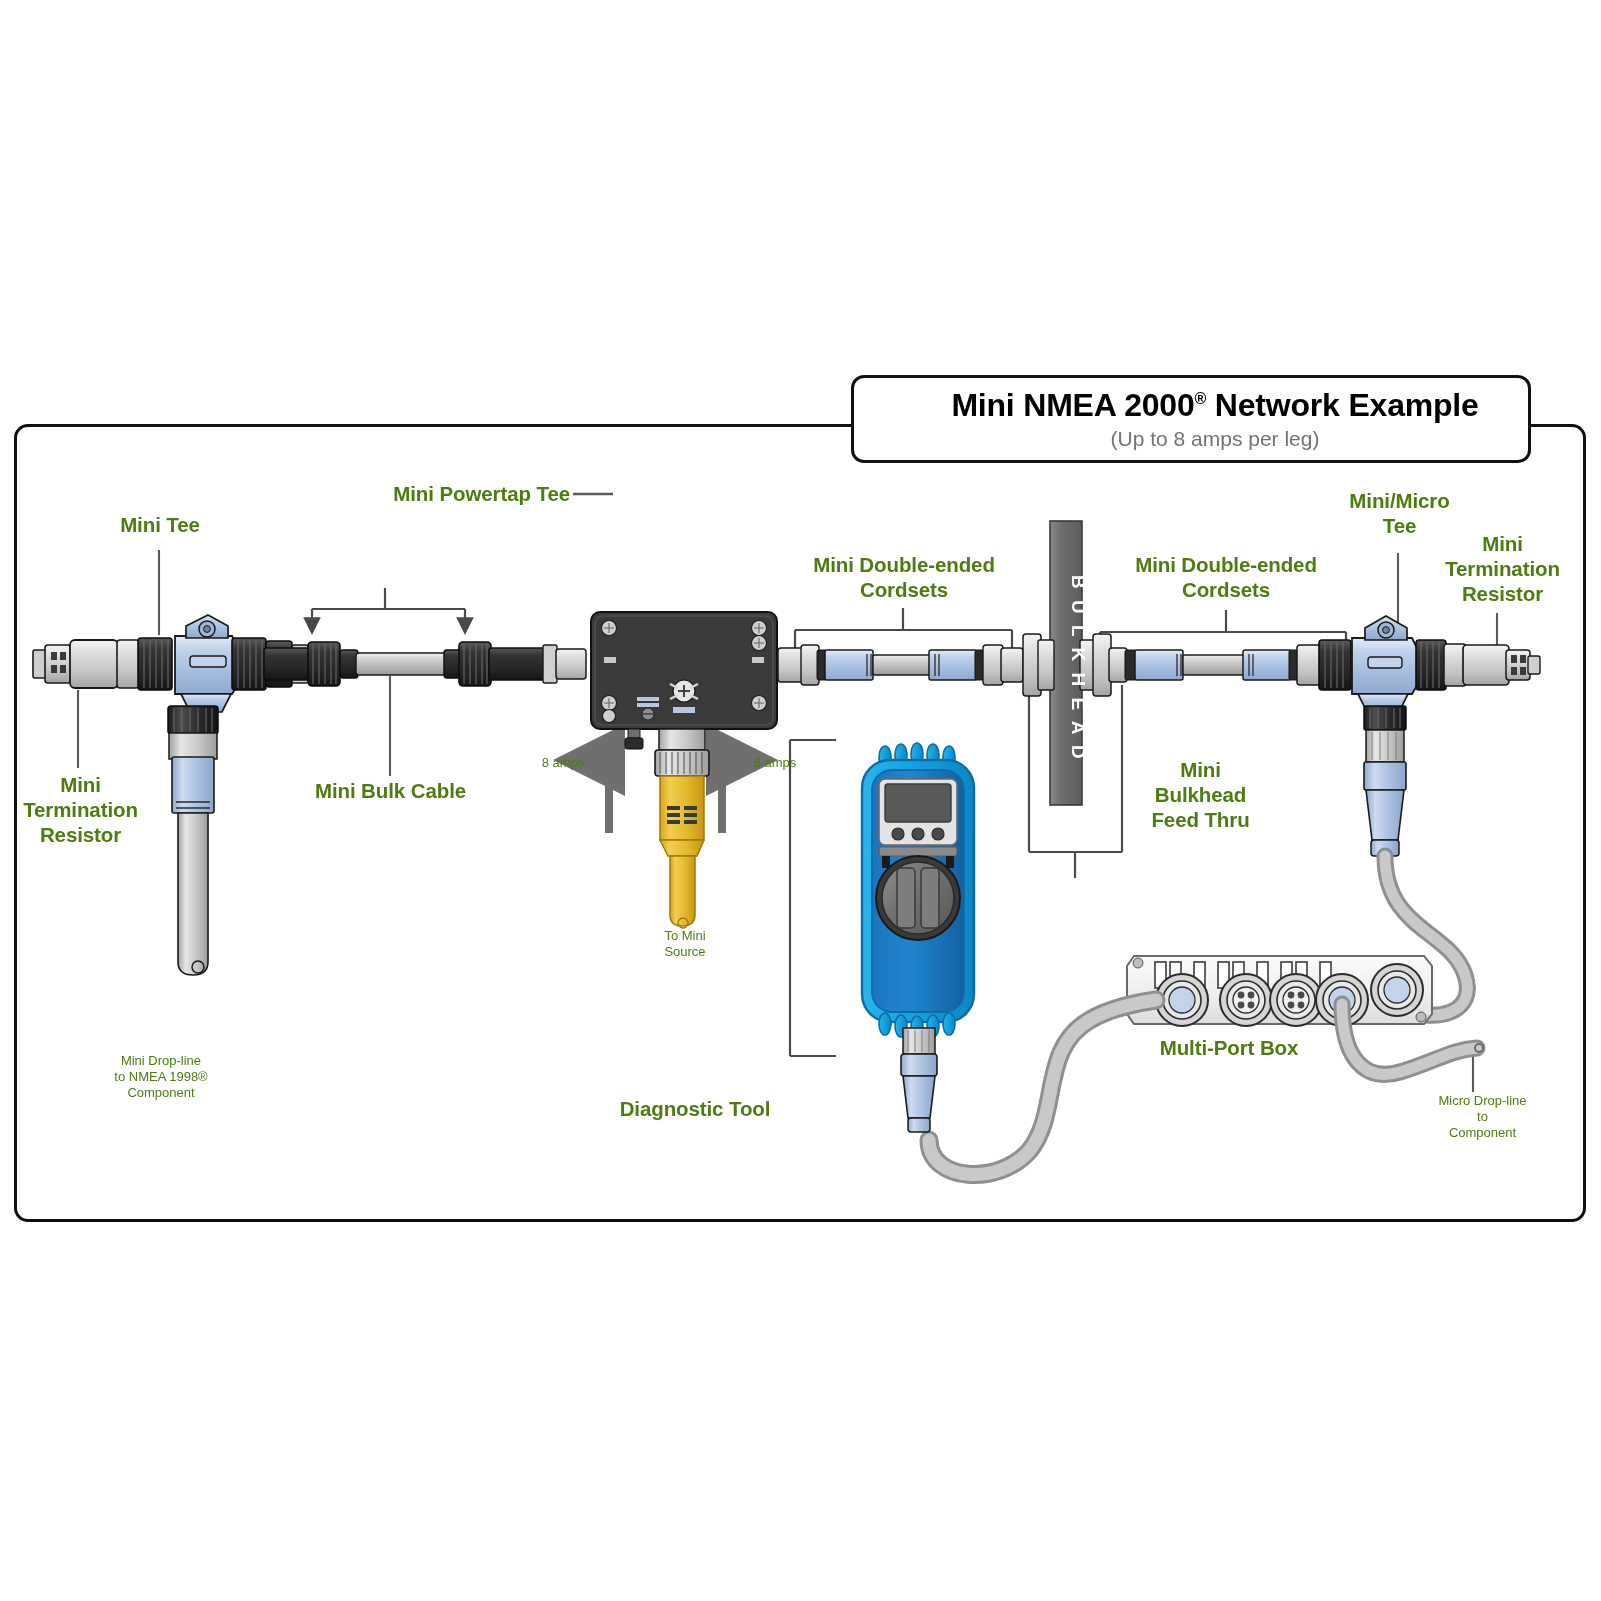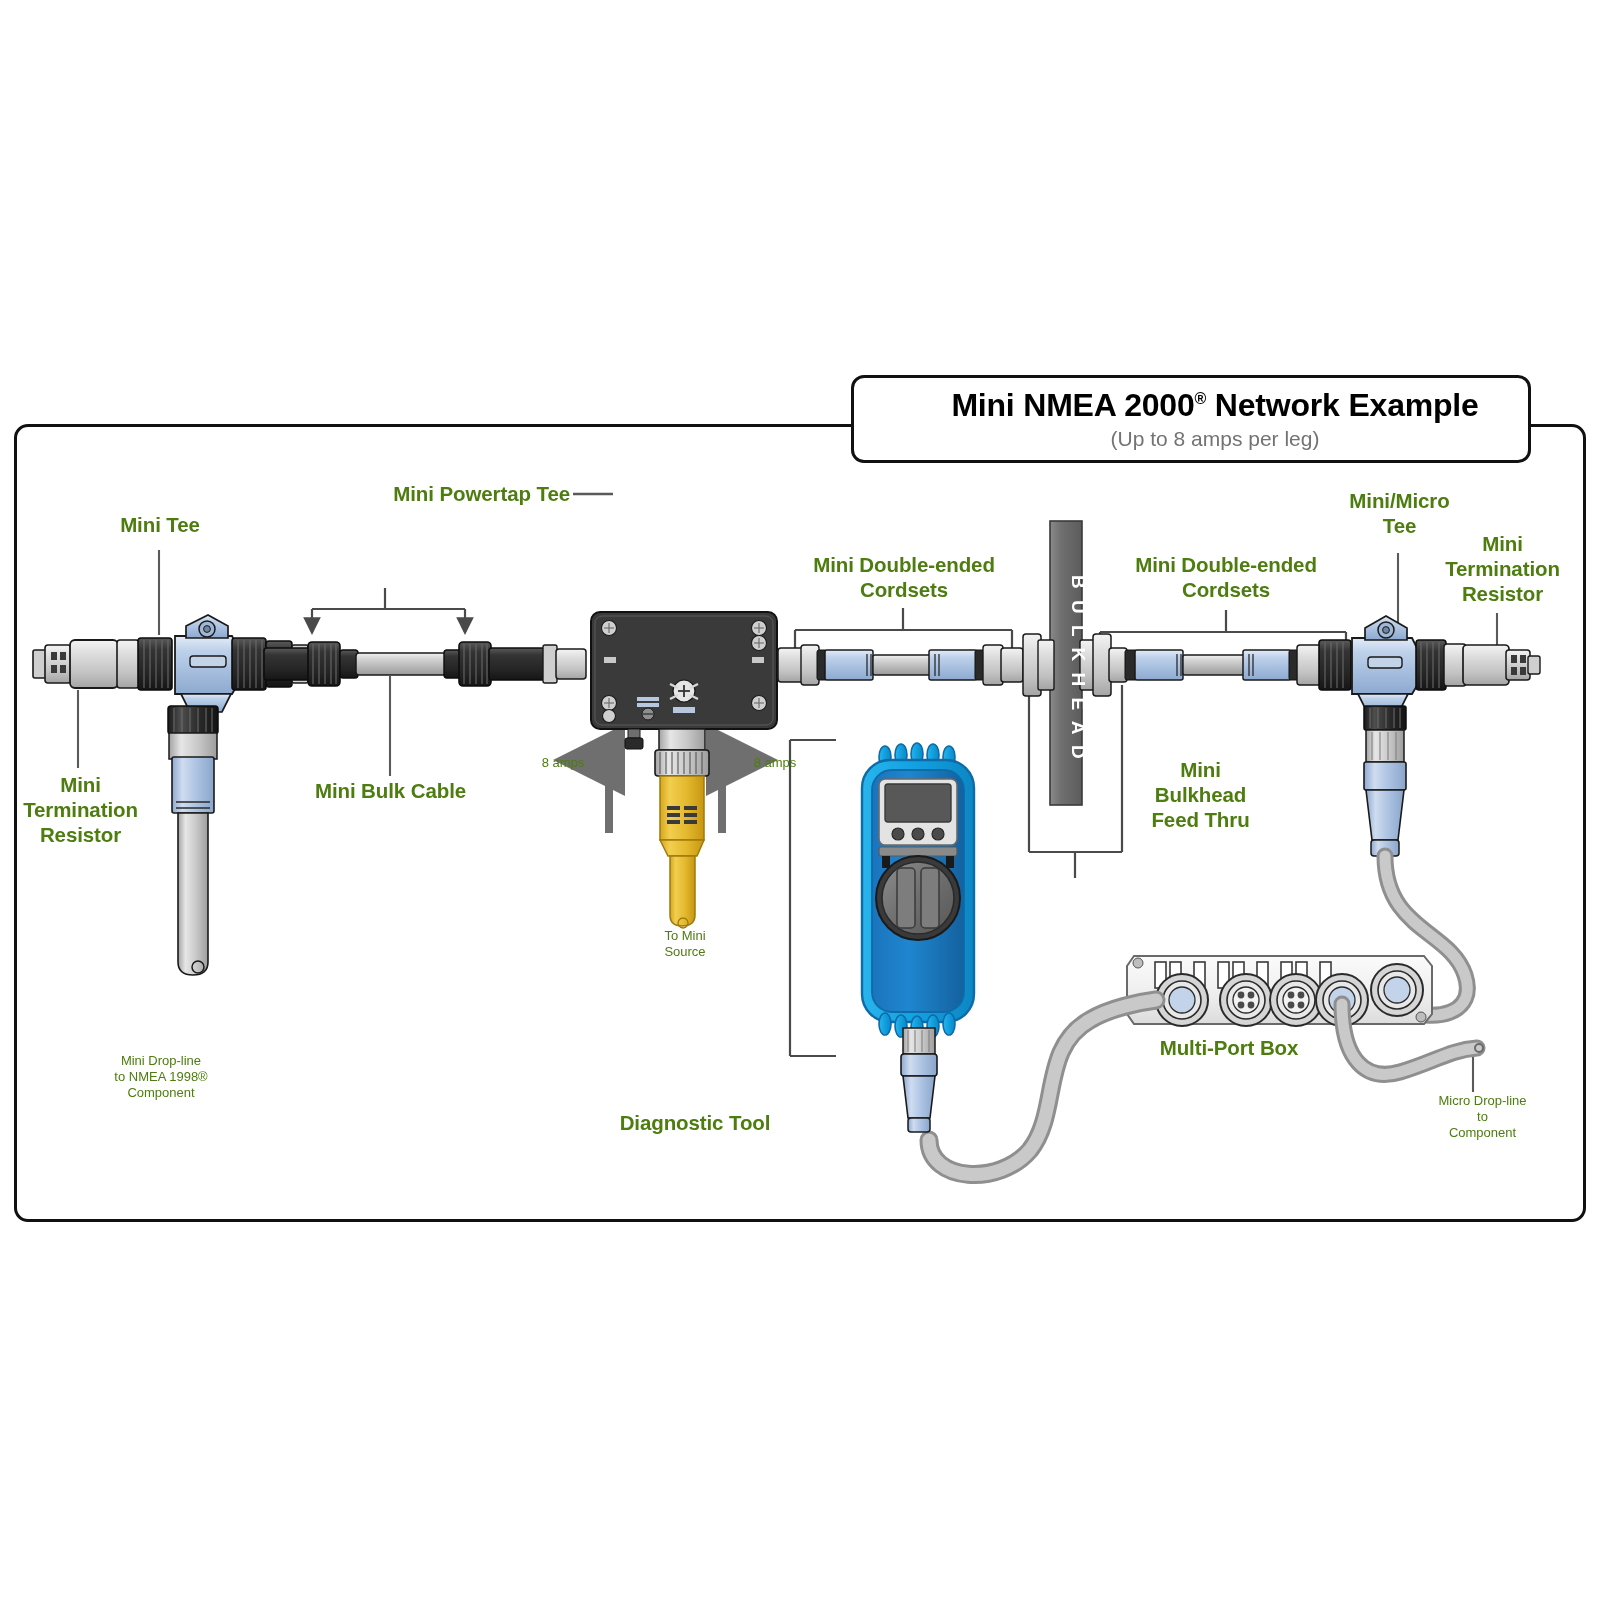--- a/index.html
+++ b/index.html
@@ -596,21 +596,21 @@
 
   <div class="lbl r20" style="left:605px; top:928px; width:160px;">To Mini
 Source</div>
 
   <div class="lbl r20" style="left:68px; top:853px; width:1px;"></div>
 
   <div class="lbl r20" style="left:58px; top:1053px; width:206px;">Mini Drop-line
 to NMEA 1998®
 Component</div>
 
-  <div class="lbl b20" style="left:595px; top:1096px; width:200px;margin-top:14px;">Diagnostic Tool</div>
+  <div class="lbl b20" style="left:595px; top:1096px; width:200px;">Diagnostic Tool</div>
 
   <div class="lbl b20" style="left:790px; top:552px; width:228px;">Mini Double-ended
 Cordsets</div>
 
   <div class="lbl b20" style="left:1112px; top:552px; width:228px;">Mini Double-ended
 Cordsets</div>
 
   <div class="lbl bold" style="left:1042px; top:575px; width:48px; font-size:19px; writing-mode:vertical-rl; text-orientation:mixed; letter-spacing:3px; color:#ffffff;">B U L K H E A D</div>
 
   <div class="lbl b20" style="left:1113px; top:757px; width:175px;">Mini

